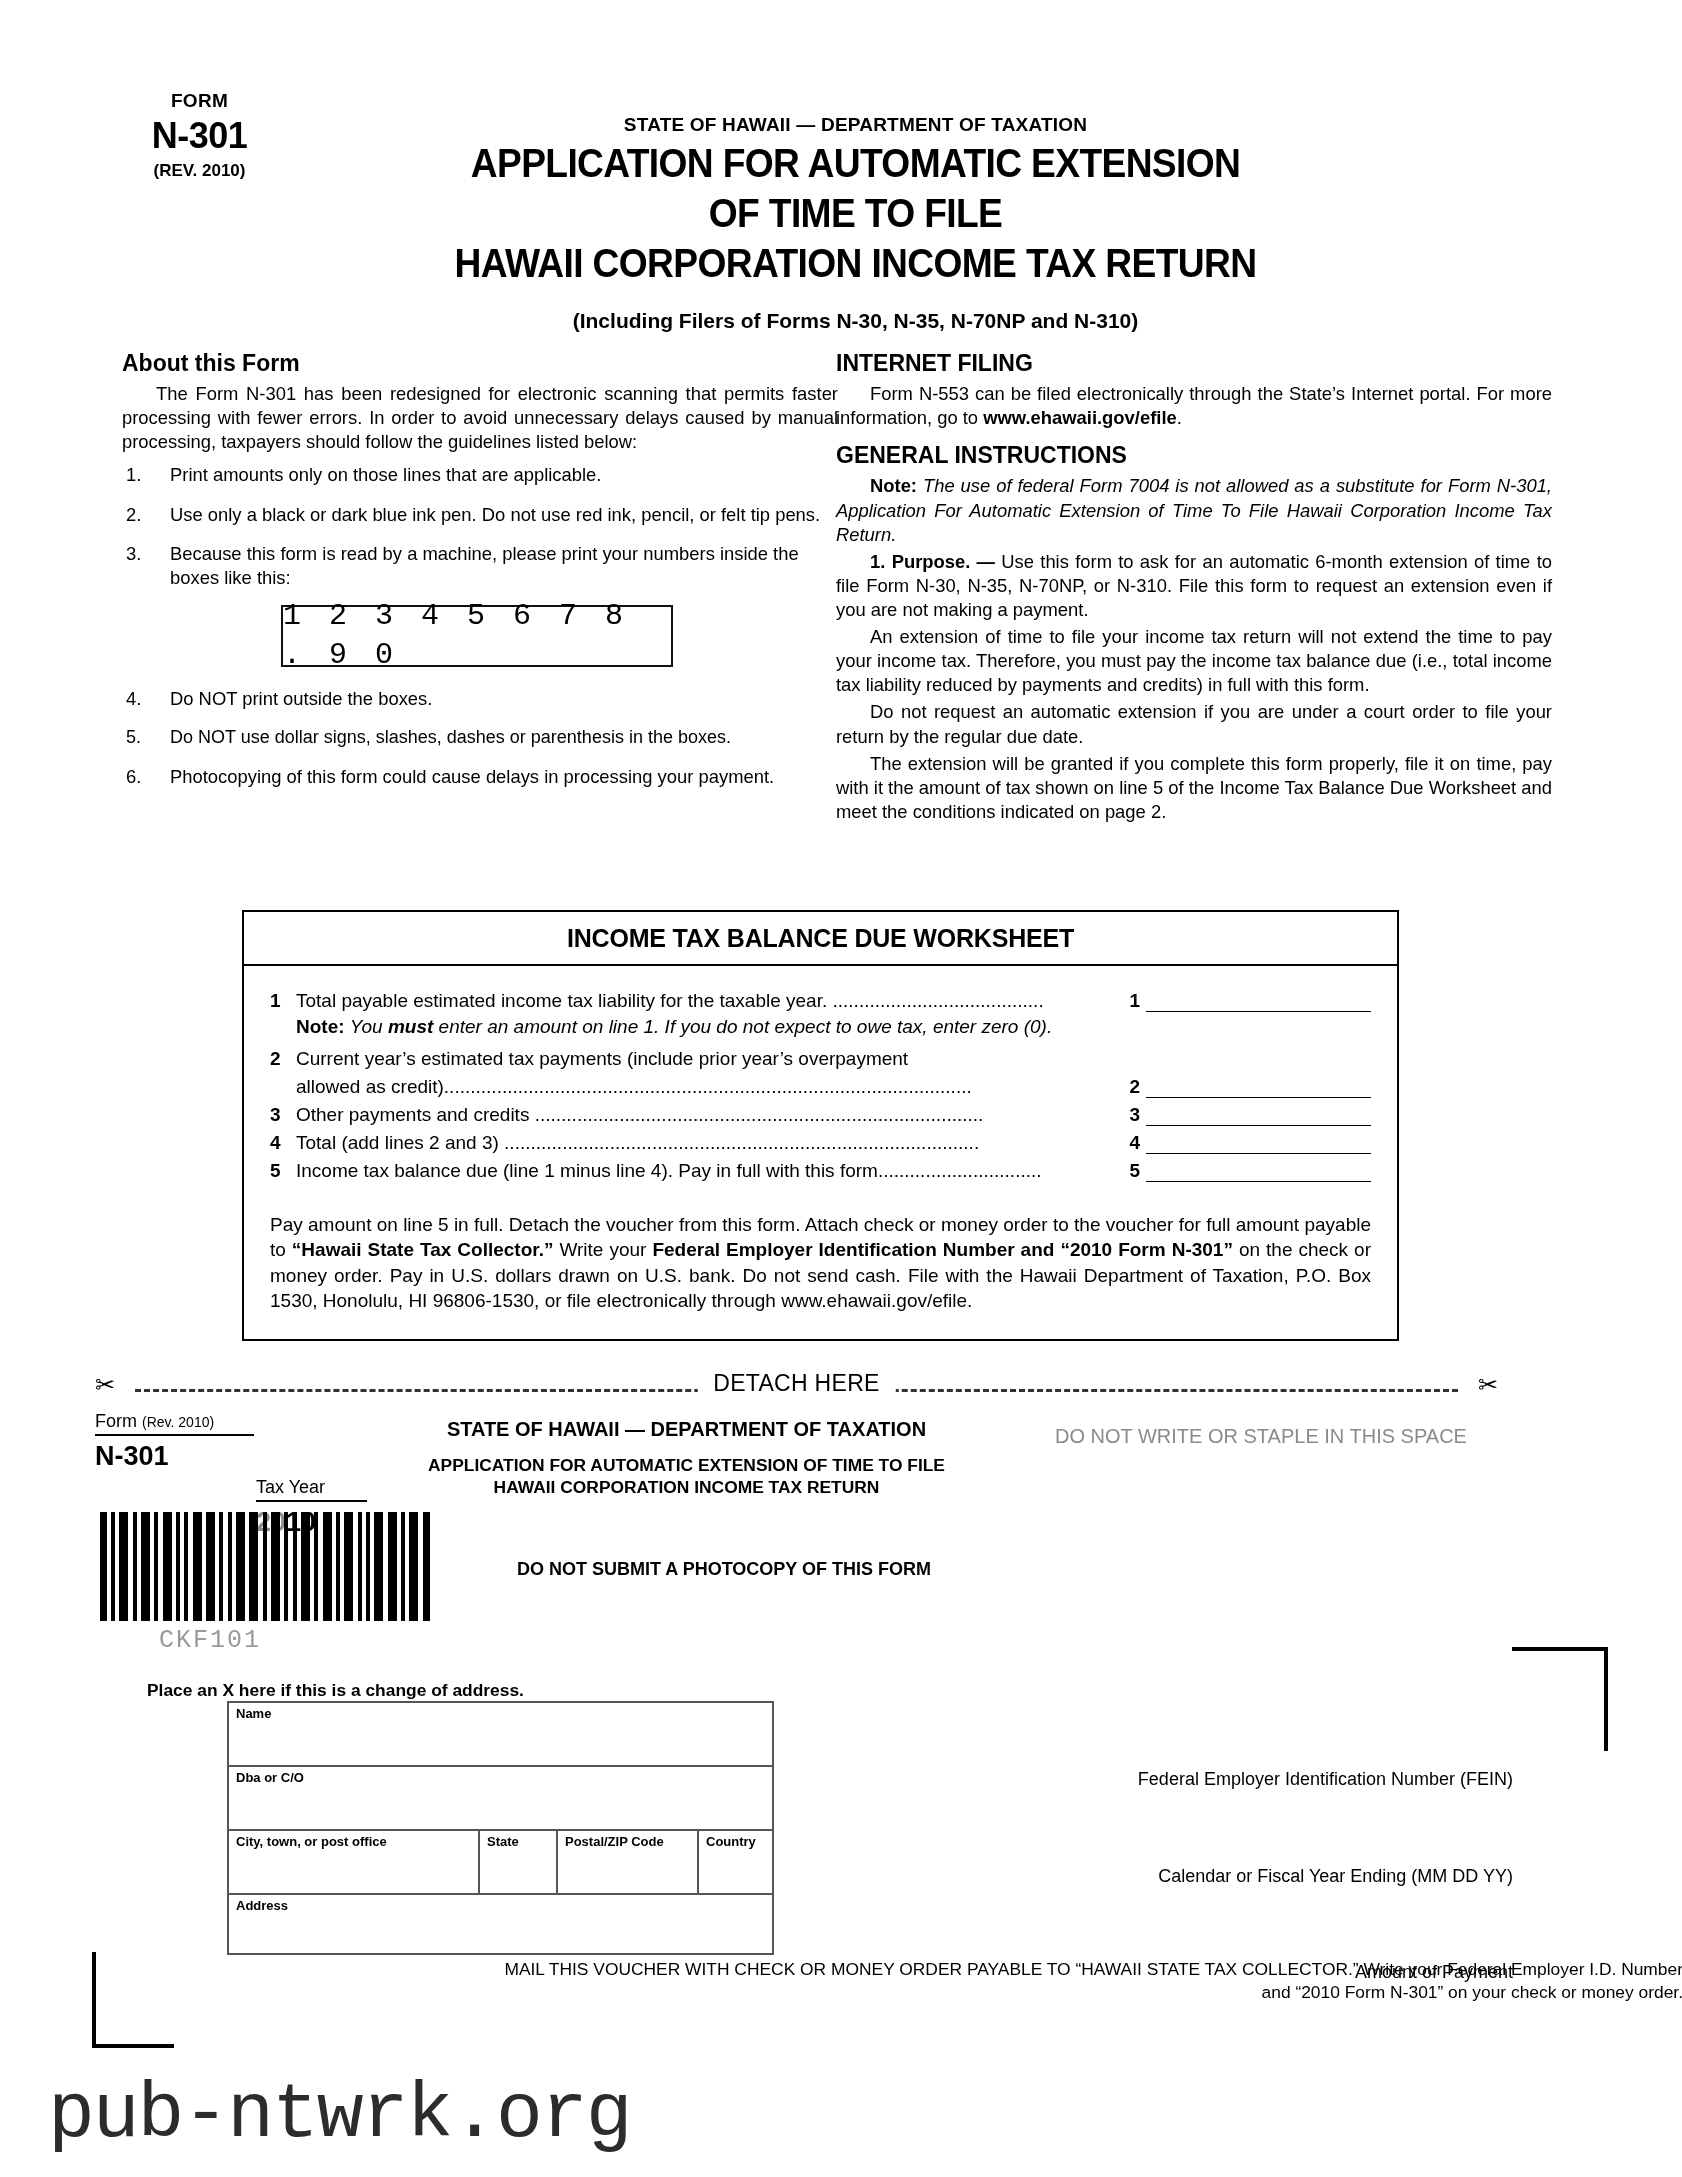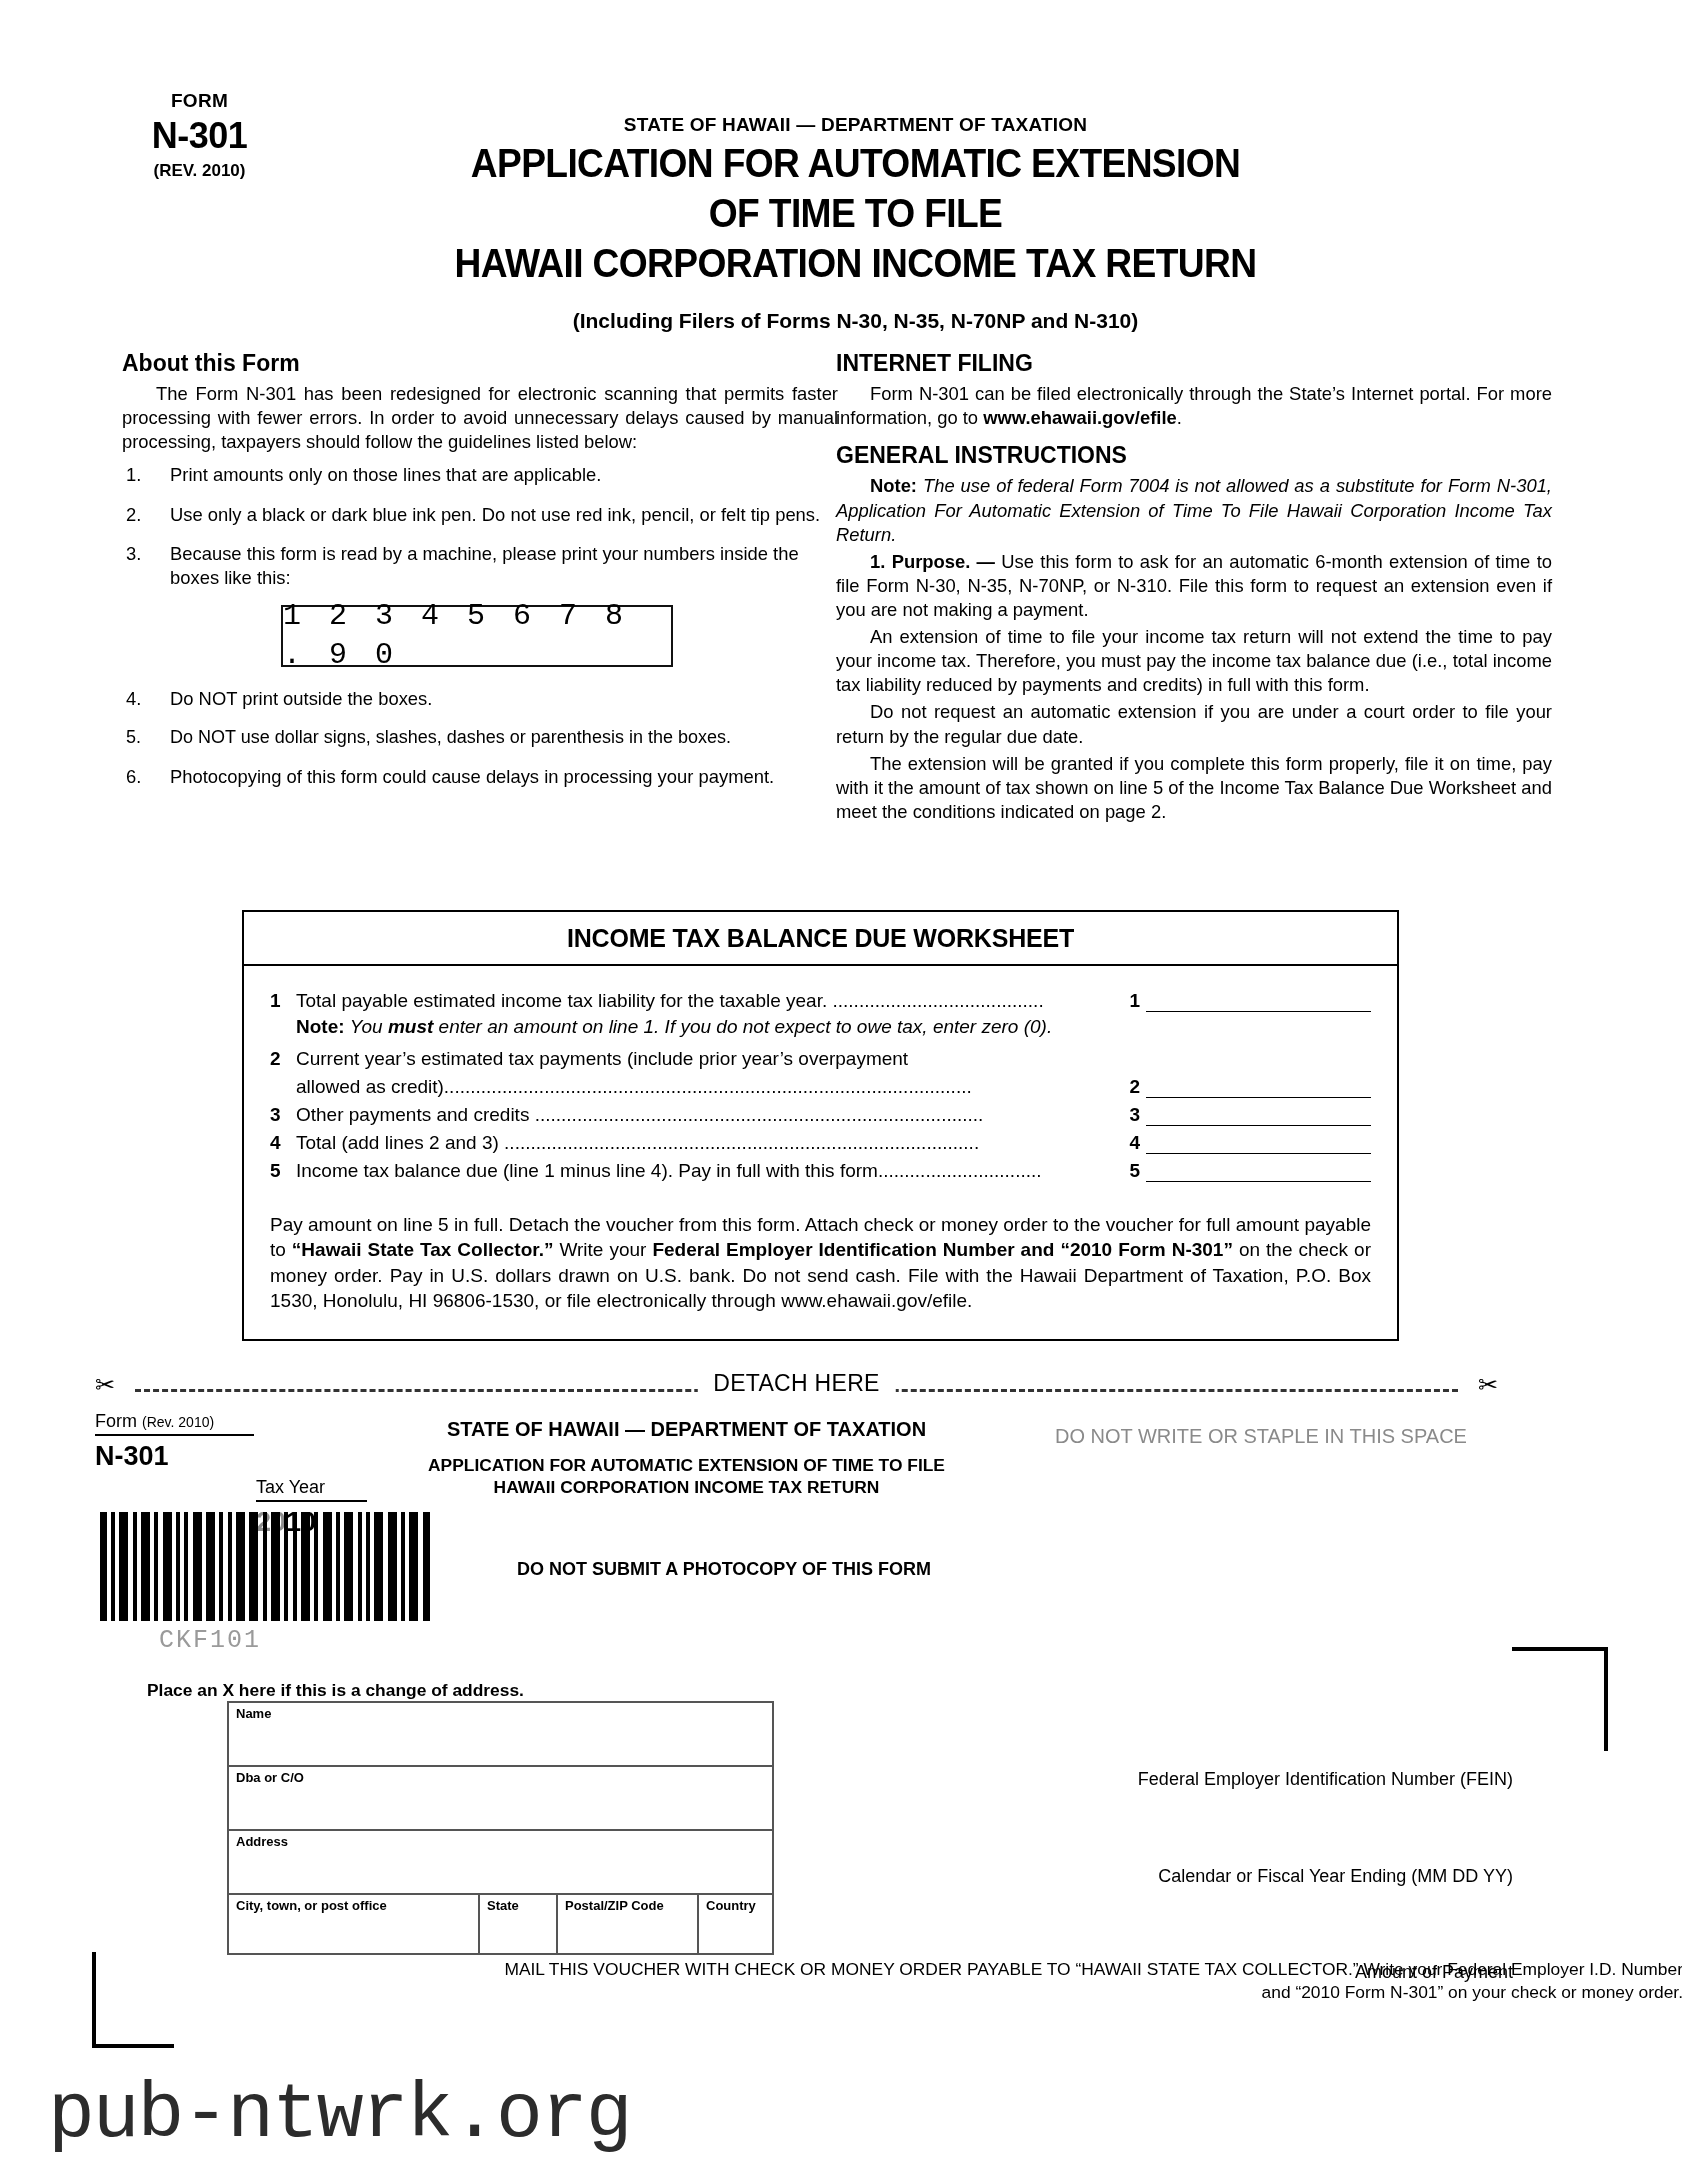--- a/index.html
+++ b/index.html
@@ -185,21 +185,21 @@
       </li>
       <li>
         <span class="num">6.</span>
         <span>Photocopying of this form could cause delays in processing your payment.</span>
       </li>
     </ol>
   </div>
 
   <div class="col col-r">
     <div class="sec-h-r" style="margin-top:0">INTERNET FILING</div>
-    <div class="para ind"><span>Form N-301 can be filed electronically through the State’s Internet portal. For more information, go to </span><b>www.ehawaii.gov/efile</b><span>.</span></div>
+    <div class="para ind"><span>Form N-553 can be filed electronically through the State’s Internet portal. For more information, go to </span><b>www.ehawaii.gov/efile</b><span>.</span></div>
 
     <div class="sec-h-r">GENERAL INSTRUCTIONS</div>
 
     <div class="para" style="text-indent:34px"><b>Note:</b>
         <span class="ital">The use of federal Form 7004 is not allowed as a substitute for Form N-301, Application For Automatic Extension of Time To File Hawaii Corporation Income Tax Return.</span></div>
 
     <div class="para" style="text-indent:34px"><b>1.</b>
         <b>Purpose. —</b>
         <span>Use this form to ask for an automatic 6-month extension of time to file Form N-30, N-35, N-70NP, or N-310. File this form to request an extension even if you are not making a payment.</span></div>
 
@@ -352,40 +352,40 @@
   <div class="nophoto">DO NOT SUBMIT A PHOTOCOPY OF THIS FORM</div>
 
   <div class="chg-addr">Place an X here if this is a change of address.</div>
 
   <div class="addr">
     <div class="r">
       <span class="lbl">Name</span>
     </div>
     <div class="r">
       <span class="lbl">Dba or C/O</span>
-    </div>
-    <div class="r">
-      <span class="lbl">Address</span>
     </div>
     <div class="r">
       <div class="cells">
         <div class="cell" style="width:249px">
           <span class="lbl">City, town, or post office</span>
         </div>
         <div class="cell" style="width:76px">
           <span class="lbl">State</span>
         </div>
         <div class="cell" style="width:139px">
           <span class="lbl">Postal/ZIP Code</span>
         </div>
         <div class="cell" style="flex:1">
           <span class="lbl">Country</span>
         </div>
       </div>
     </div>
+    <div class="r">
+      <span class="lbl">Address</span>
+    </div>
   </div>
 
 
   <div class="right-lbl fein-lbl">Federal Employer Identification Number  (FEIN)</div>
   <div class="right-lbl cal-lbl">Calendar or Fiscal Year Ending (MM DD YY)</div>
   <div class="right-lbl amt-lbl">Amount of Payment</div>
 
   <div class="corner corner-tr"></div>
   <div class="corner corner-bl"></div>
 

